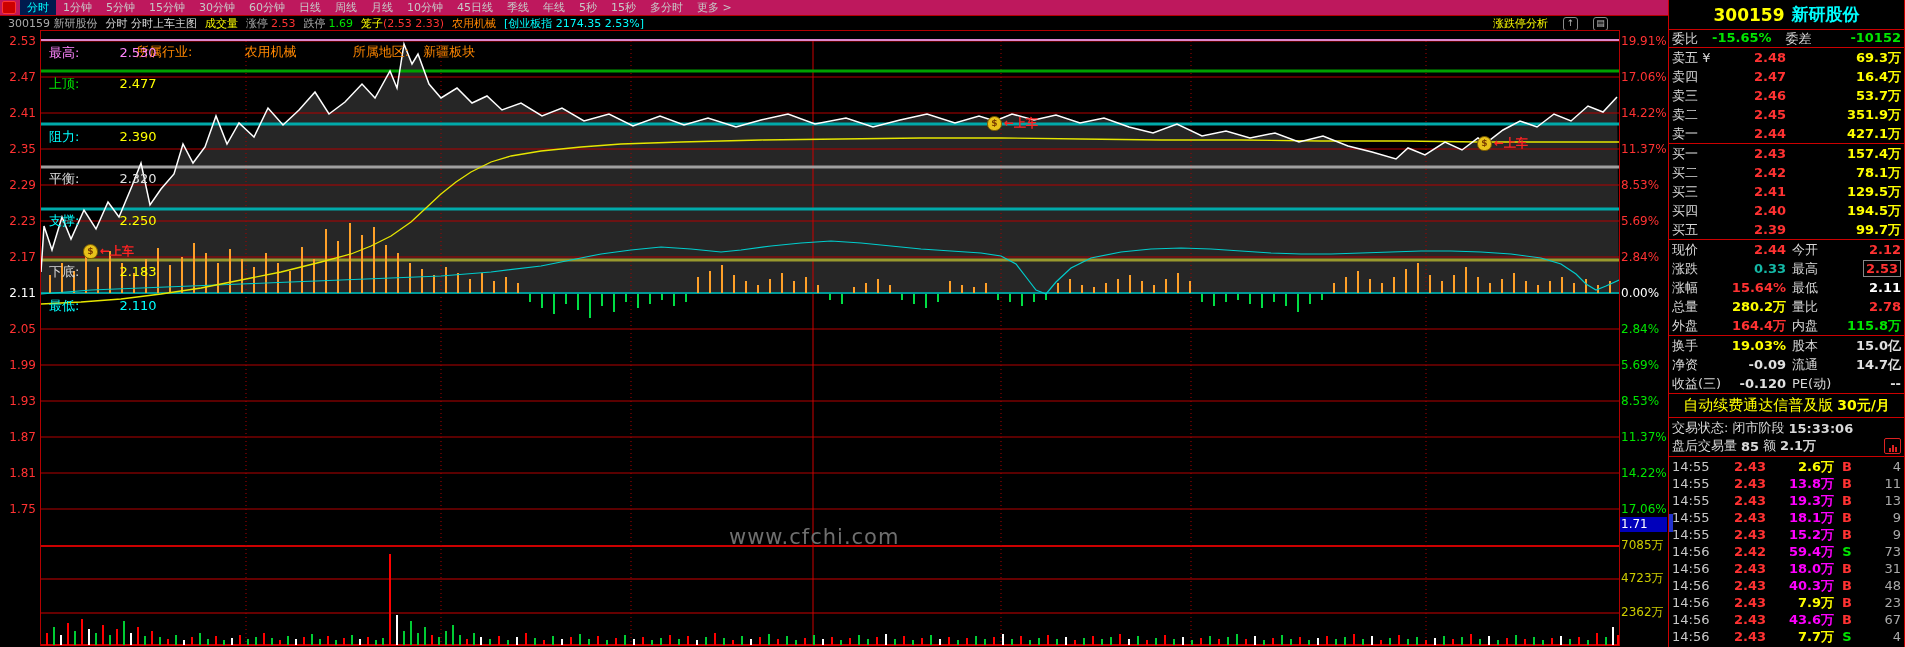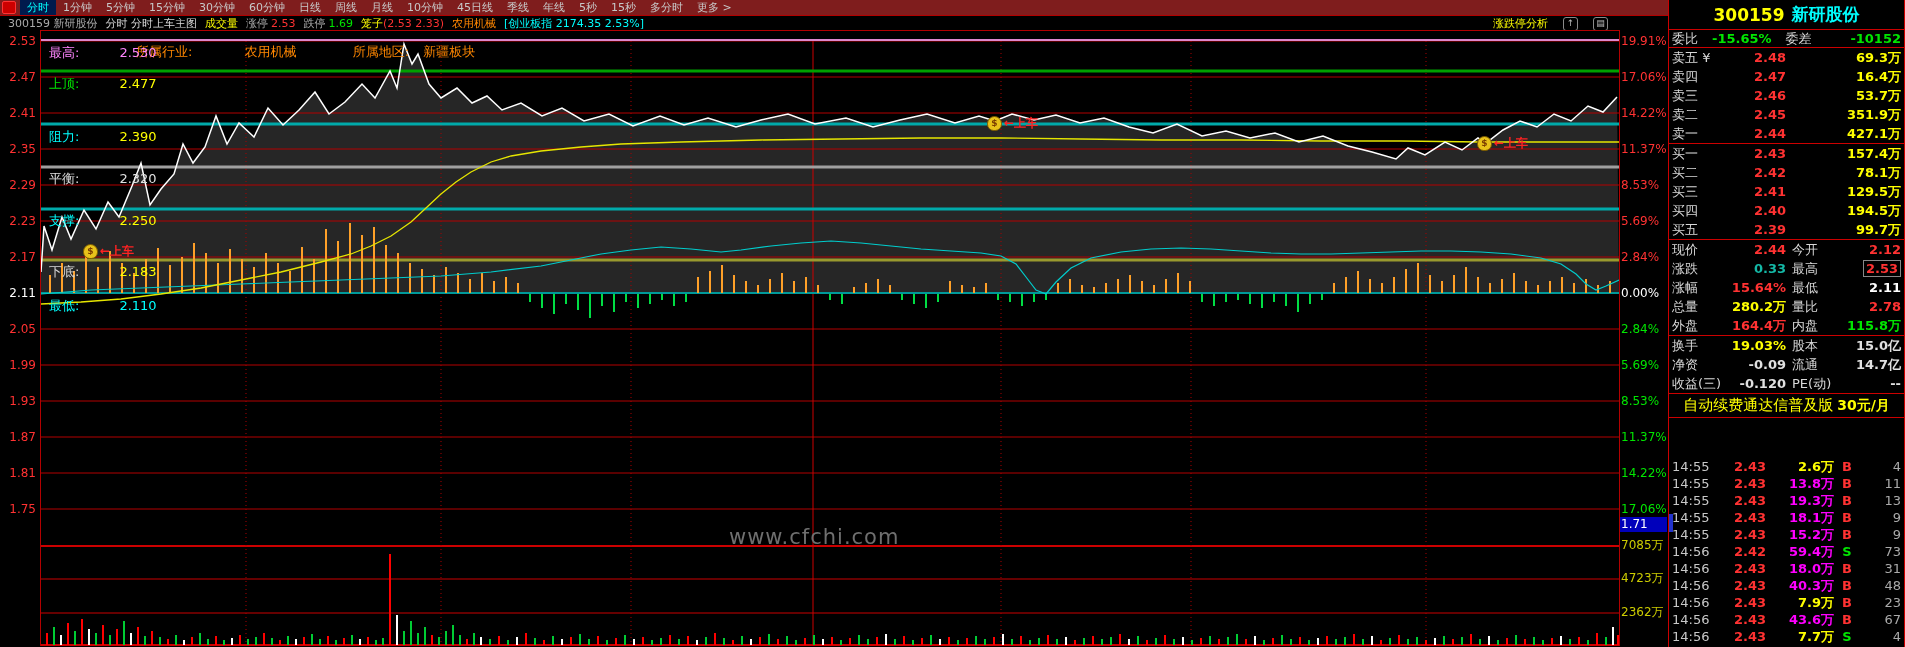--- a/index.html
+++ b/index.html
@@ -1,19 +1,19 @@
 <!DOCTYPE html>
 <html><head>
 <meta charset="utf-8">
 <style>
   html,body{margin:0;padding:0;background:#000;}
   body{font-family:"DejaVu Sans","Liberation Sans",sans-serif;}
   #screen{position:relative;width:1905px;height:647px;background:#000;overflow:hidden;}
   
-  #menubar{position:absolute;left:0;top:0;width:1668px;height:15px;display:flex;align-items:center;background:#7f1d1d;font-size:11px;color:#c8c8c8;white-space:nowrap;}
+  #menubar{position:absolute;left:0;top:0;width:1668px;height:15px;display:flex;align-items:center;background:#be185d;font-size:11px;color:#c8c8c8;white-space:nowrap;}
   #menu-logo{width:12px;height:11px;background:#c00;border:1px solid #f33;margin:0 4px 0 2px;border-radius:2px;}
   .mitem{padding:0 7px;cursor:default;}
   .mitem.active{color:#00ffff;background:#001a4d;}
   #menu-right{margin-left:auto;display:flex;height:15px;}
   .mbtn{padding:0 9px;border-left:1px solid #a00000;display:flex;align-items:center;color:#d0d0d0;}
   .mbtn:last-child{border-right:1px solid #a00000;}
   
   #infobar{position:absolute;left:0;top:15px;width:1668px;height:15px;border-top:1px solid #b30000;display:flex;align-items:center;font-size:11px;color:#c8c8c8;white-space:nowrap;}
   #infobar .seg{margin-left:8px;}
   .c-w{color:#d8d8d8;} .c-y{color:#ffff00;} .c-r{color:#ff3232;} .c-g{color:#00e600;}
@@ -30,21 +30,21 @@
   .bag{display:inline-block;width:13px;height:13px;border-radius:50% 50% 45% 45%;background:#e8c21a;border:1px solid #7a5a00;color:#7a3c00;font-size:9px;font-weight:bold;text-align:center;line-height:12px;}
   #watermark{position:absolute;left:688px;top:494px;font-size:21px;color:#6f6f6f;letter-spacing:1px;}
   
   .axlbl{position:absolute;font-size:12px;line-height:14px;}
   #leftaxis .axlbl{width:36px;text-align:right;left:0;}
   #rightaxis .axlbl{left:1621px;width:46px;text-align:left;}
   #p-bottom-tag{position:absolute;left:1619px;top:517px;width:46px;height:15px;background:#0000bb;color:#fff;font-size:12px;line-height:15px;padding-left:2px;}
   
   #panel{position:absolute;left:1668px;top:0;width:237px;height:647px;border-left:1px solid #cc0000;border-right:1px solid #cc0000;box-sizing:border-box;font-size:13px;color:#d8d8d8;}
   #panel-title{position:absolute;left:0;top:0;width:100%;height:29px;display:flex;align-items:center;justify-content:center;gap:7px;font-size:17px;font-weight:bold;}
-  #wb-row{position:absolute;left:0;top:29px;width:100%;height:19px;border-top:1px solid #cc0000;border-bottom:1px solid #cc0000;display:flex;align-items:center;box-sizing:border-box;padding:0 3px;}
+  #wb-row{position:absolute;left:0;top:29px;width:100%;height:19px;border-top:1px solid #cc0000;border-bottom:1px solid #cc0000;display:flex;align-items:flex-start;box-sizing:border-box;padding:0 3px;}
   .obook{position:absolute;left:0;width:100%;}
   .obrow{height:19px;display:flex;align-items:center;padding:0 3px;box-sizing:border-box;}
   .obrow .lbl{width:52px;color:#d8d8d8;}
   .obrow .prc{width:62px;text-align:right;color:#ff3232;font-weight:bold;}
   .obrow .vol{flex:1;text-align:right;color:#ffff00;font-weight:bold;}
   #sellbook{top:48px;} #buybook{top:143px;border-top:1px solid #cc0000;}
   #stats1{position:absolute;left:0;top:239px;width:100%;border-top:1px solid #cc0000;}
   #stats2{position:absolute;left:0;top:335px;width:100%;border-top:1px solid #cc0000;}
   .strow{height:19px;display:flex;align-items:center;padding:0 3px;box-sizing:border-box;}
   .strow .sl{width:52px;} .strow .sv{width:62px;text-align:right;font-weight:bold;}
@@ -651,20 +651,37 @@
           <span class="sl">收益(三)</span>
           <span class="sv" style="color: rgb(224, 224, 224);">-0.120</span>
           <span class="sl2">PE(动)</span>
           <span class="sv2"><span style="color: rgb(224, 224, 224);">--</span></span>
         </div>
       </div>
     <div id="banner">
       <span>自动续费通达信普及版</span>
       <span class="price">30元/月</span>
     </div>
+    <div id="statusblk">
+      <div class="row">
+        <span class="c-w">交易状态: 闭市阶段</span>
+        <span class="c-w" style="font-weight:bold">15:33:06</span>
+      </div>
+      <div class="row">
+        <span class="c-w">盘后交易量</span>
+        <span class="c-w" style="font-weight:bold">85</span>
+        <span class="c-w">额</span>
+        <span class="c-w" style="font-weight:bold">2.1万</span>
+        <span class="ah-icon">
+            <i style="height:4px"></i>
+            <i style="height:7px"></i>
+            <i style="height:5px"></i>
+          </span>
+      </div>
+    </div>
     <div id="txlist">
         <div class="txrow">
           <span class="t">14:55</span>
           <span class="p">2.43</span>
           <span class="v vol-y">2.6万</span>
           <span class="bs" style="color: rgb(255, 50, 50);">B</span>
           <span class="n">4</span>
         </div>
         <div class="txrow">
           <span class="t">14:55</span>

